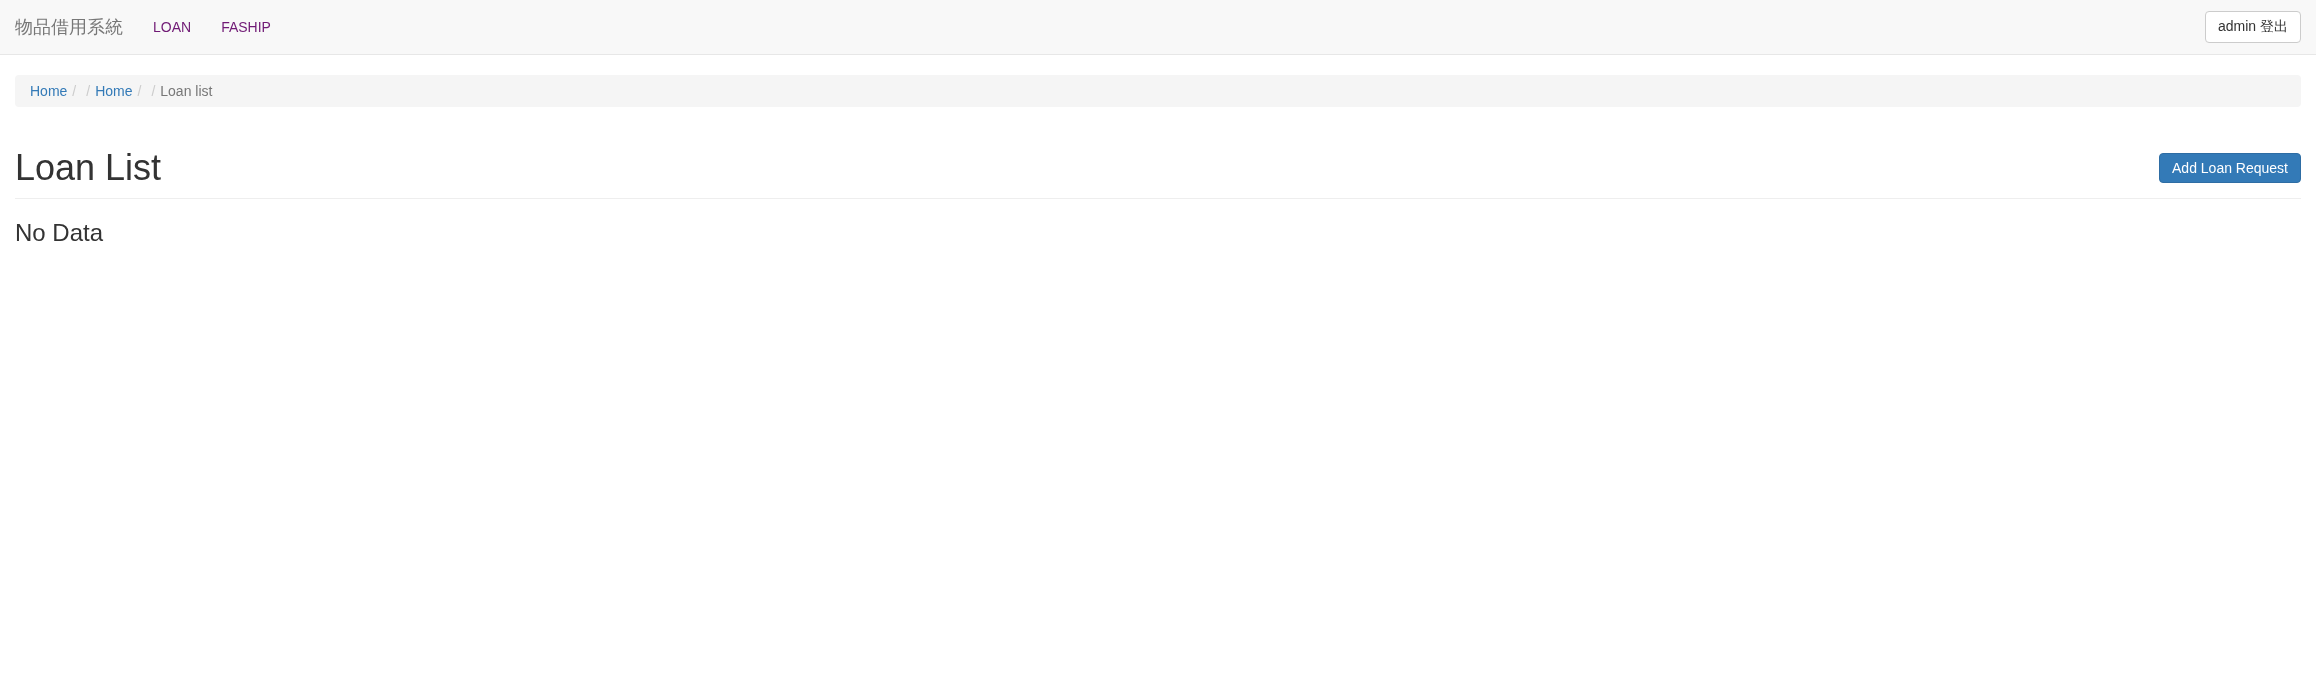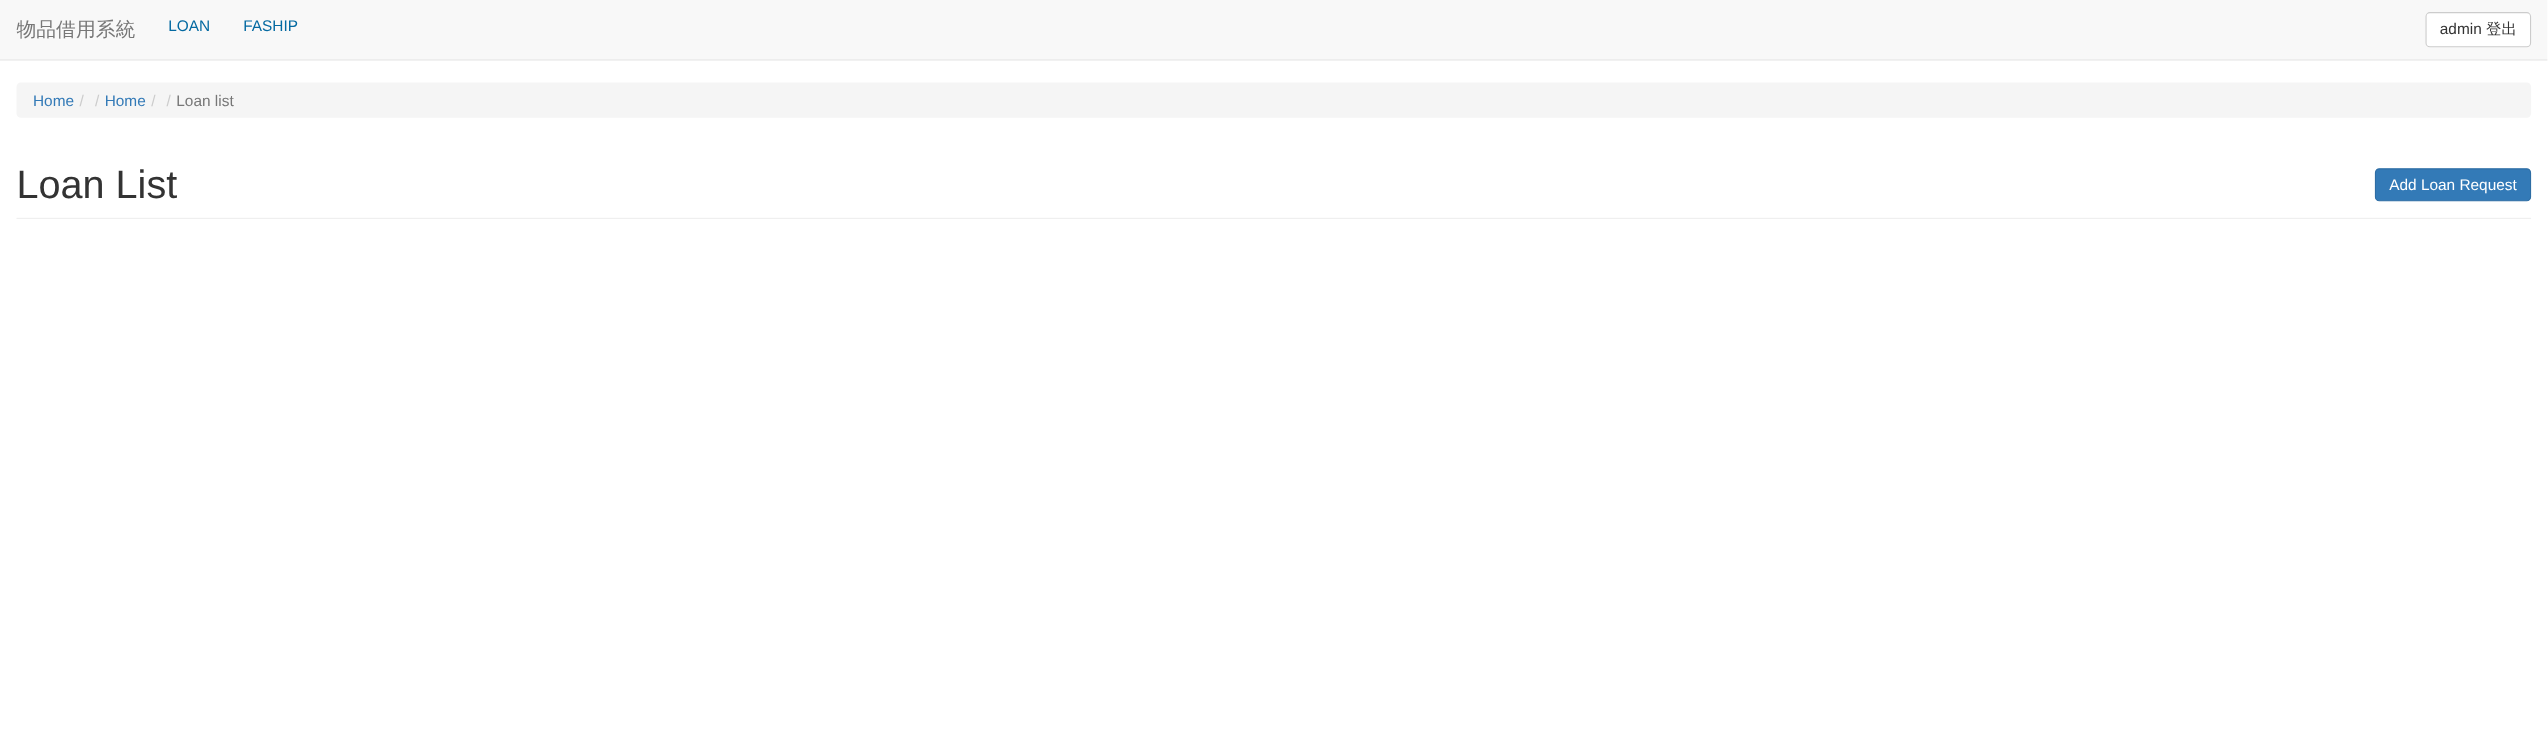--- a/index.html
+++ b/index.html
@@ -17,29 +17,30 @@
       background-color: #f8f8f8;
       border-bottom: 1px solid #e7e7e7;
       min-height: 50px;
       display: flex;
       align-items: center;
       padding: 0 15px;
       justify-content: space-between;
     }
     .navbar-left {
       display: flex;
+      align-items: center;
     }
     .navbar-brand {
       font-size: 18px;
       color: #777;
       padding: 15px 15px 15px 0;
       text-decoration: none;
     }
     .nav-link {
-      color: #0369a1;
+      color: #701a75;
       padding: 15px;
       text-decoration: none;
       font-size: 14px;
       text-transform: uppercase;
     }
     .navbar-right {
       display: flex;
       align-items: center;
     }
     .btn-default {
@@ -148,13 +149,14 @@
     <li class="breadcrumb-item">
       <span class="breadcrumb-active">Loan list</span>
     </li>
   </ol>
 
   <div class="page-header">
     <h1 class="page-title">Loan List</h1>
     <a class="btn-primary">Add Loan Request</a>
   </div>
 
+  <h3 class="no-data">No Data</h3>
 </div>
 
 </body></html>

